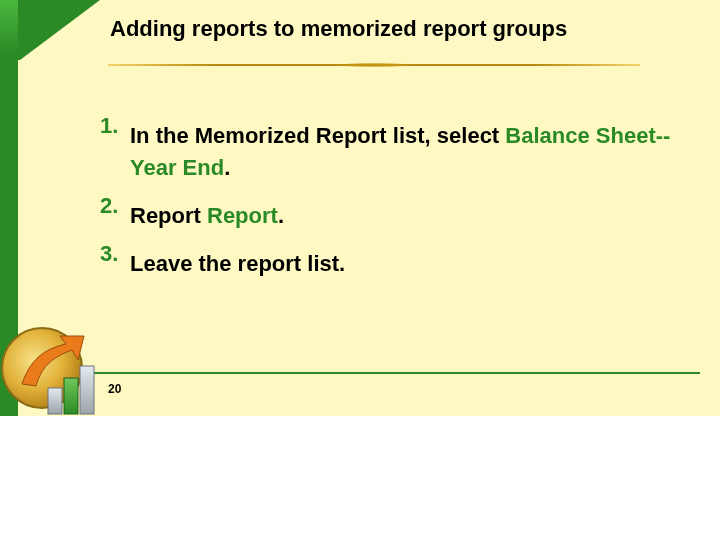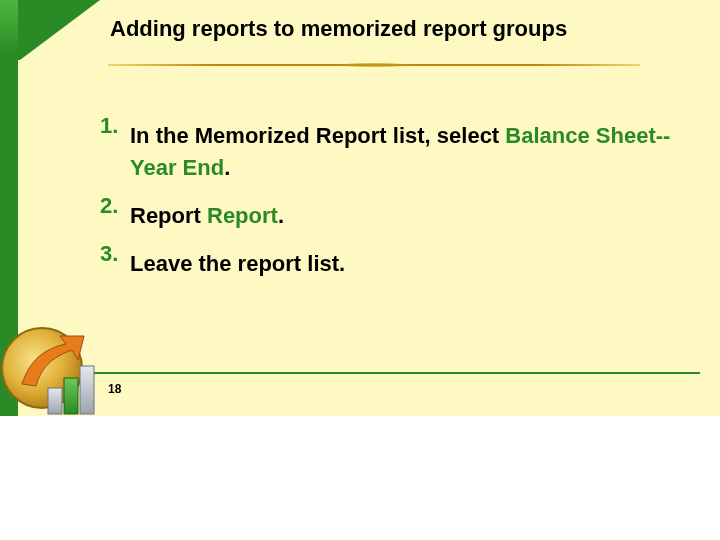--- a/index.html
+++ b/index.html
@@ -176,21 +176,21 @@
 
     <div class="item">
       <div class="num">3.</div>
       <div class="txt-wrap">
         <span>Leave the report list.</span>
       </div>
     </div>
   </div>
 
   <div class="footer-rule"></div>
-  <div class="page-num">18</div>
+  <div class="page-num">20</div>
 
   <svg class="logo" viewBox="0 0 105 110">
 
     <defs>
       <radialGradient id="coin" cx="40%" cy="40%" r="60%">
         <stop offset="0%" stop-color="#f7e28a"></stop>
         <stop offset="60%" stop-color="#e2b23a"></stop>
         <stop offset="100%" stop-color="#b7851a"></stop>
       </radialGradient>
       <linearGradient id="bars1" x1="0" y1="1" x2="0" y2="0">

